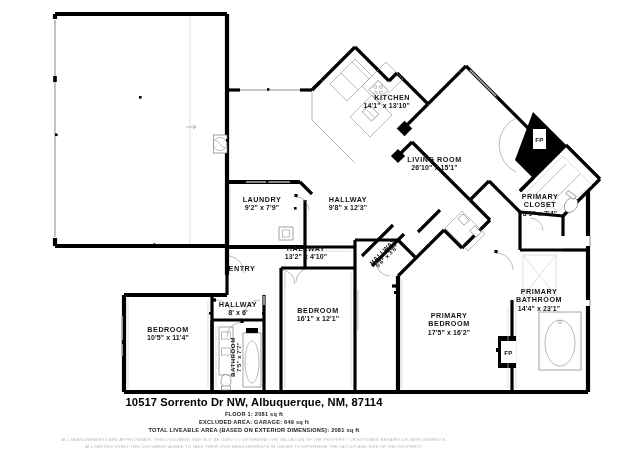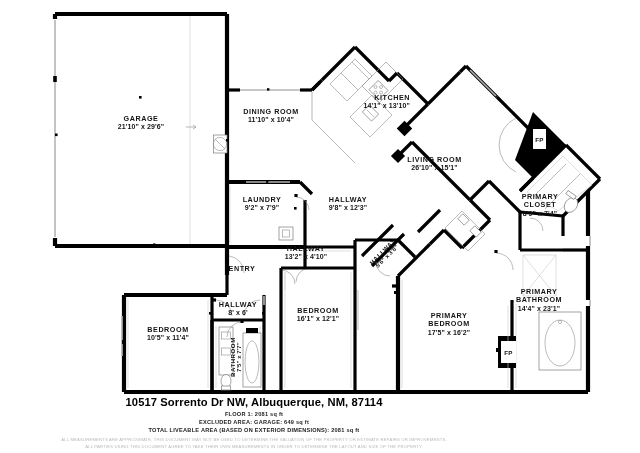--- a/index.html
+++ b/index.html
@@ -402,29 +402,21 @@
 
       <path class="fxn" d="M242,322 A15,15 0 0 0 227,337"></path>
       <path class="w2" d="M242,320 L242,323"></path>
     </g>
 
     <path class="vthin" d="M285,272 L285,290"></path>
     <path class="vthin" d="M402,280 L402,388"></path>
     <path class="vthin" d="M508,306 L508,388"></path>
   </svg>
 
-  <div class="room-label" style="left:91px; top:115px; width:100px;">
-    <span class="rm-name">GARAGE</span>
-    <span class="rm-dim">21'10" x 29'6"</span>
-  </div>
-
-  <div class="room-label" style="left:221px; top:108px; width:100px;">
-    <span class="rm-name">DINING ROOM</span>
-    <span class="rm-dim">11'10" x 10'4"</span>
-  </div>
+
 
   <div class="room-label" style="left:320px; top:94px; width:90px;text-align:right;">
     <span class="rm-name">KITCHEN</span>
     <span class="rm-dim">14'1" x 13'10"</span>
   </div>
 
   <div class="room-label" style="left:382px; top:156px; width:105px;">
     <span class="rm-name">LIVING ROOM</span>
     <span class="rm-dim">26'10" x 15'1"</span>
   </div>

